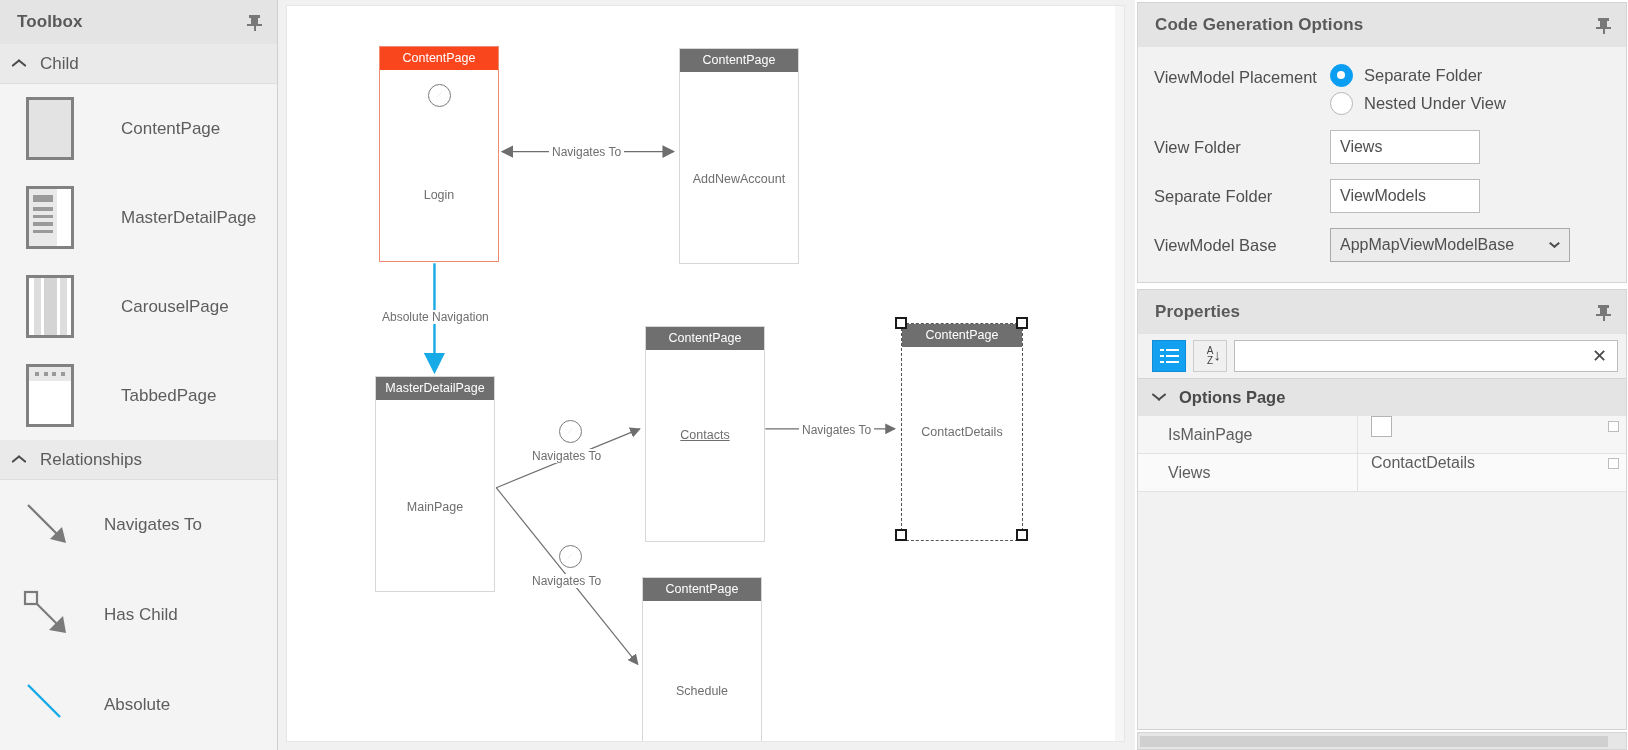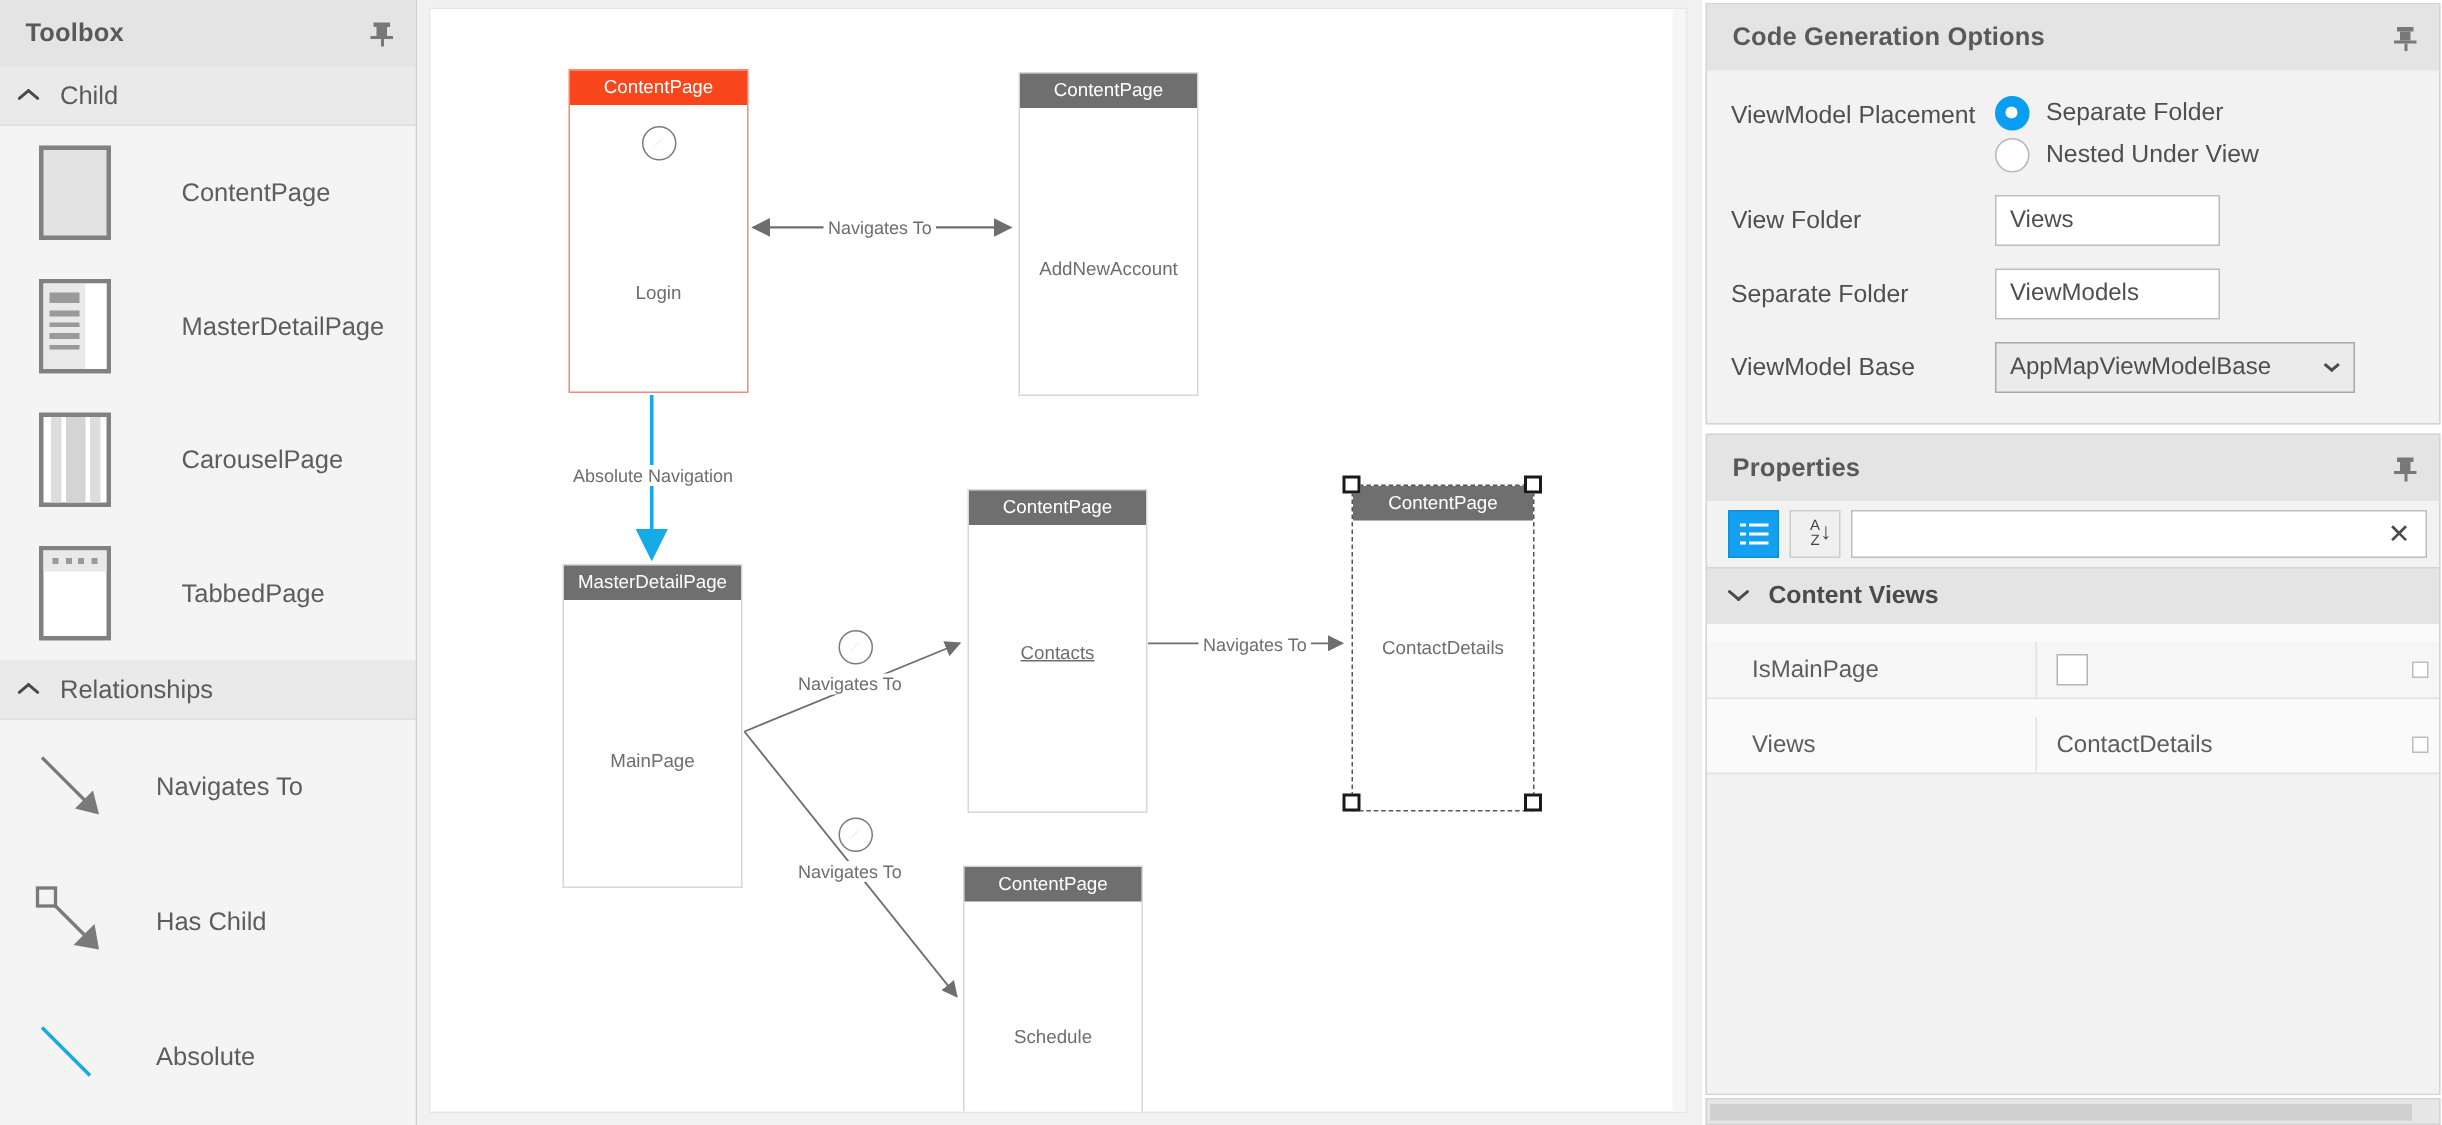--- a/index.html
+++ b/index.html
@@ -273,23 +273,22 @@
     height: 38px; background: #e4e4e4; display: flex; align-items: center;
     gap: 12px; padding-left: 14px; cursor: pointer;
     border-top: 1px solid #d4d4d4;
   }
   .chev.down::before { left: -1px; transform: rotate(40deg); }
   .chev.down::after  { left: 5.4px; transform: rotate(-40deg); }
   .cat-title { font-size: 16.5px; font-weight: bold; color: #4a4a4a; }
 
   .prop-rows { background: #fafafa; }
   .prop-row {
-    display: flex; height: 38px; align-items: center;
+    display: flex; height: 38px; align-items: flex-start;
     border-bottom: 1px solid #e2e2e2;
-    margin-top: 12px;
   }
   .prop-row:nth-child(odd) { background: #f6f6f6; }
   .prop-name {
     width: 220px; flex: 0 0 220px; padding-left: 30px;
     font-size: 16px; color: #5d5d5d;
     border-right: 1px solid #e2e2e2; line-height: 37px; height: 100%;
   }
   .prop-val {
     flex: 1; padding-left: 13px; font-size: 16px; color: #5d5d5d;
     display: flex; align-items: center;
@@ -573,21 +572,21 @@
             </span>
         </div>
         <div class="search-wrap">
           <input type="text" value="" style="">
           <span class="xbtn">✕</span>
         </div>
       </div>
 
       <div class="cat-header">
         <span class="chev down"></span>
-        <span class="cat-title">Content Views</span>
+        <span class="cat-title">Options Page</span>
       </div>
 
       <div class="prop-rows">
         <div class="prop-row">
           <div class="prop-name">IsMainPage</div>
           <div class="prop-val">
             <span class="cb"></span>
             <span class="prop-fill"></span>
             <span class="mini-cb"></span>
           </div>

